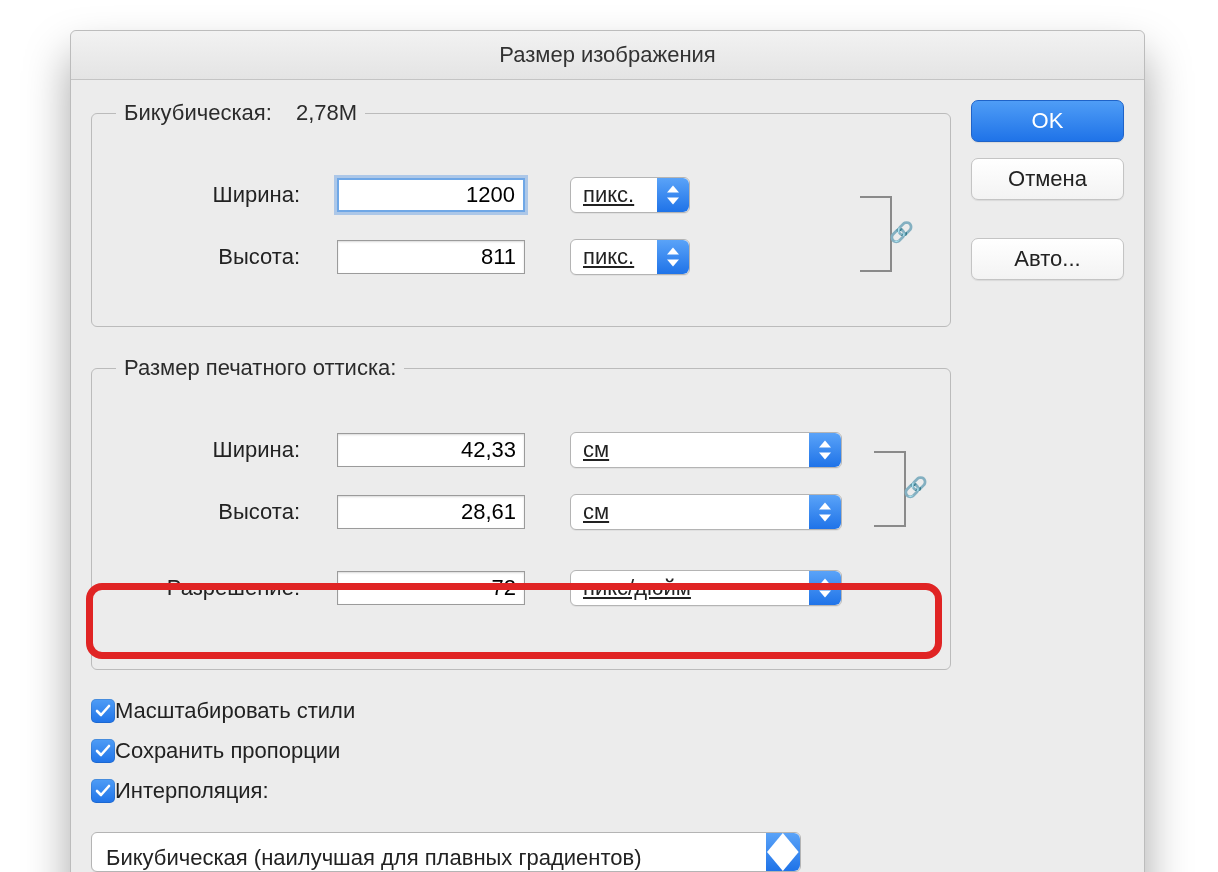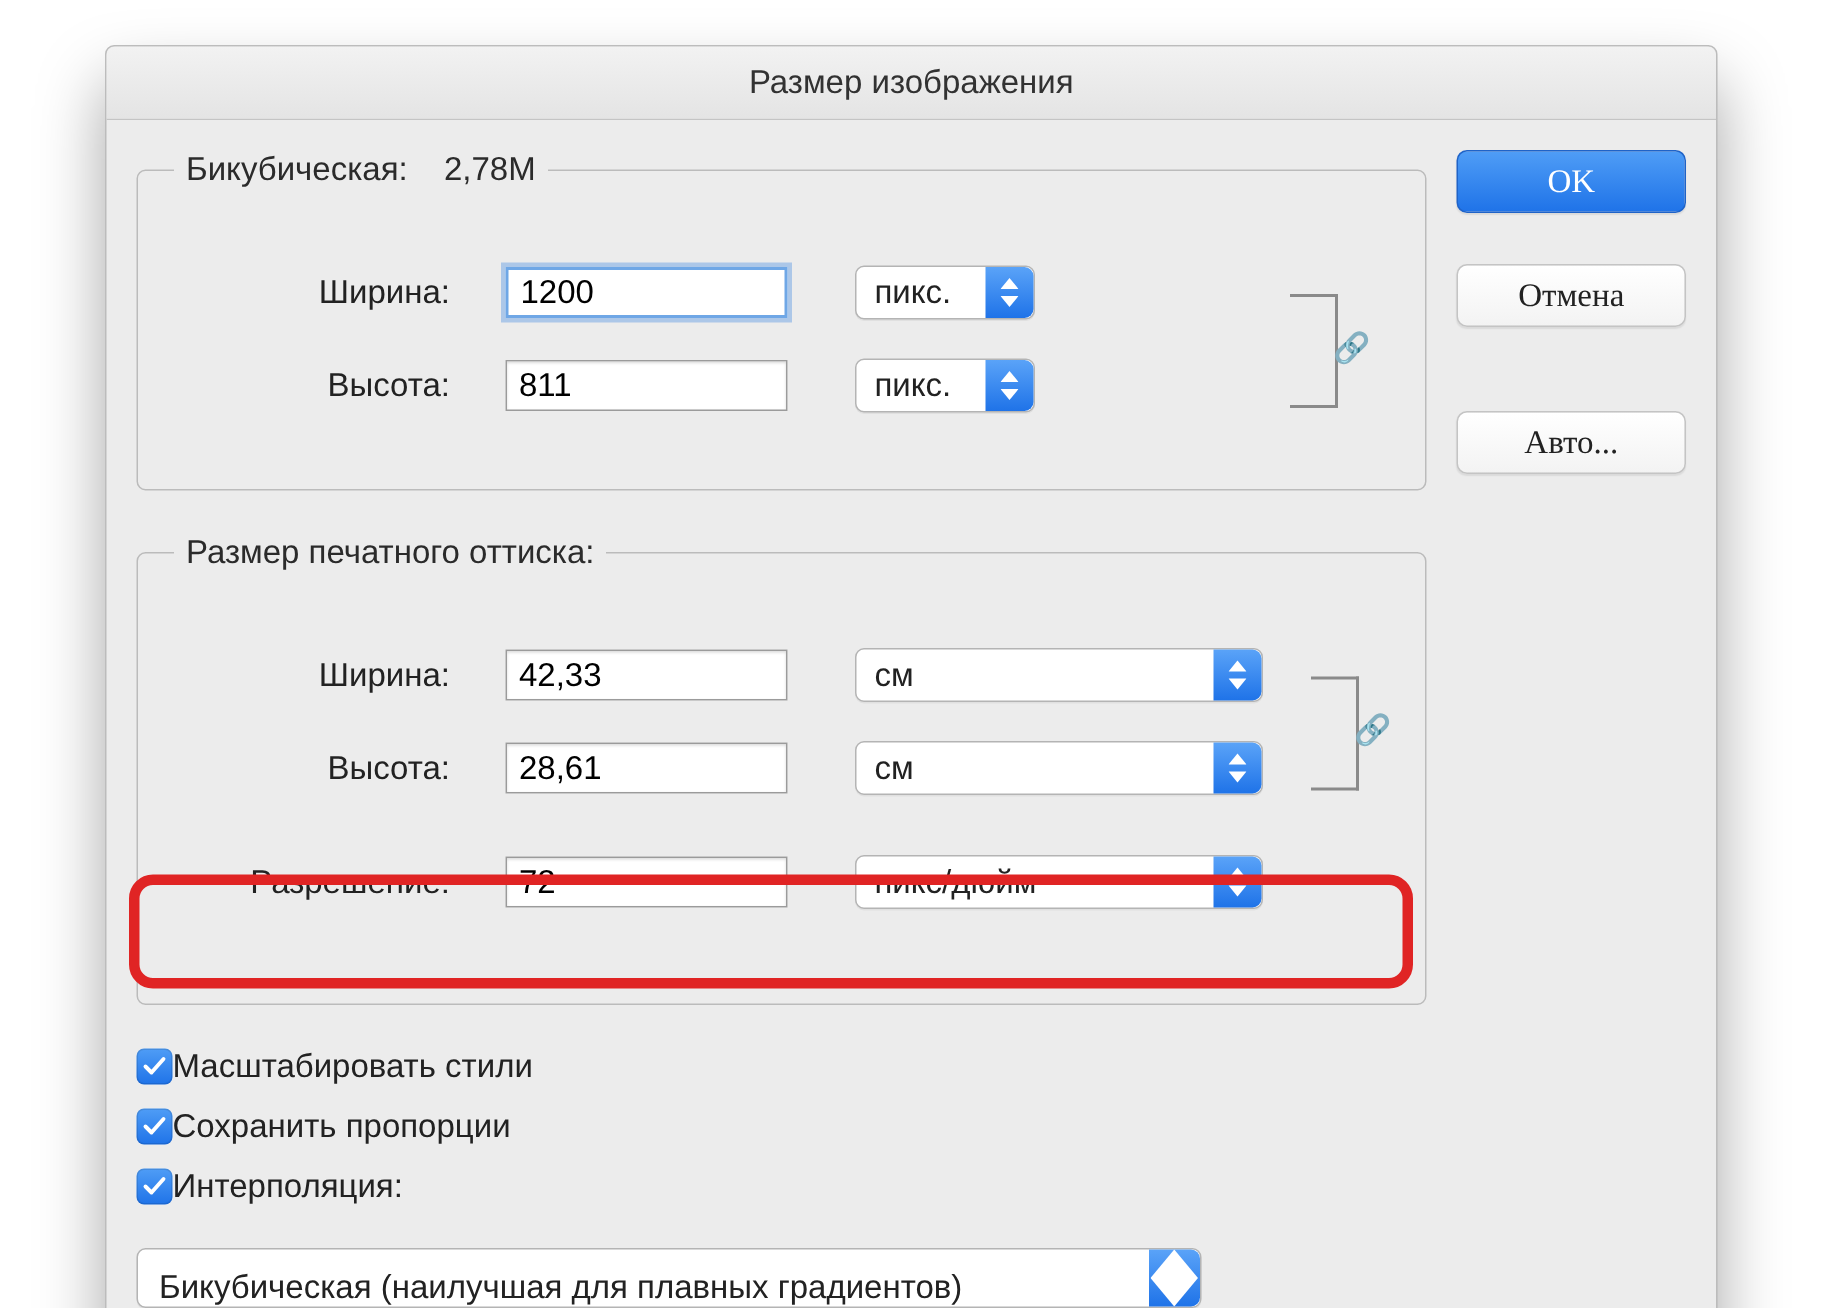--- a/index.html
+++ b/index.html
@@ -36,22 +36,21 @@
   .body {
     display: flex;
     padding: 20px 20px 30px 20px;
   }
   .left-col { flex: 1; }
   .right-col {
     width: 260px;
     padding-left: 20px;
     display: flex;
     flex-direction: column;
-    gap: 34px;
-    font-family: Liberation Serif, serif;
+    gap: 16px;
   }
 
   fieldset.group {
     border: 1px solid #bbbbbb;
     border-radius: 6px;
     margin: 0 0 28px 0;
     padding: 28px 18px 28px 18px;
     position: relative;
     background: #ececec;
   }
@@ -80,39 +79,41 @@
   }
   .text-input {
     width: 188px;
     height: 34px;
     border: 1px solid #9b9b9b;
     background: #ffffff;
     font-size: 22px;
     padding: 12px 8px;
     box-sizing: border-box;
     box-shadow: inset 0 1px 2px rgba(0,0,0,0.15);
+    text-align: right;
   }
   .text-input.focused {
     border: 2px solid #6fa7e6;
     background: #ffffff;
     box-shadow: 0 0 0 3px rgba(120,170,230,0.55);
   }
 
   .select {
     position: relative;
     height: 36px;
     background: #ffffff;
     border: 1px solid #b4b4b4;
     border-radius: 6px;
     display: inline-flex;
     align-items: center;
     padding: 0 42px 0 12px;
     box-sizing: border-box;
     margin-left: 18px;
     box-shadow: inset 0 1px 0 #fff, 0 1px 0 rgba(0,0,0,0.05);
+    text-decoration: underline;
   }
   .select.narrow { width: 120px; }
   .select.wide   { width: 272px; }
   .select .cap {
     position: absolute;
     right: 0; top: 0; bottom: 0;
     width: 32px;
     background: linear-gradient(#5aa3f8, #1f73e8);
     border-radius: 0 6px 6px 0;
     display: flex;

